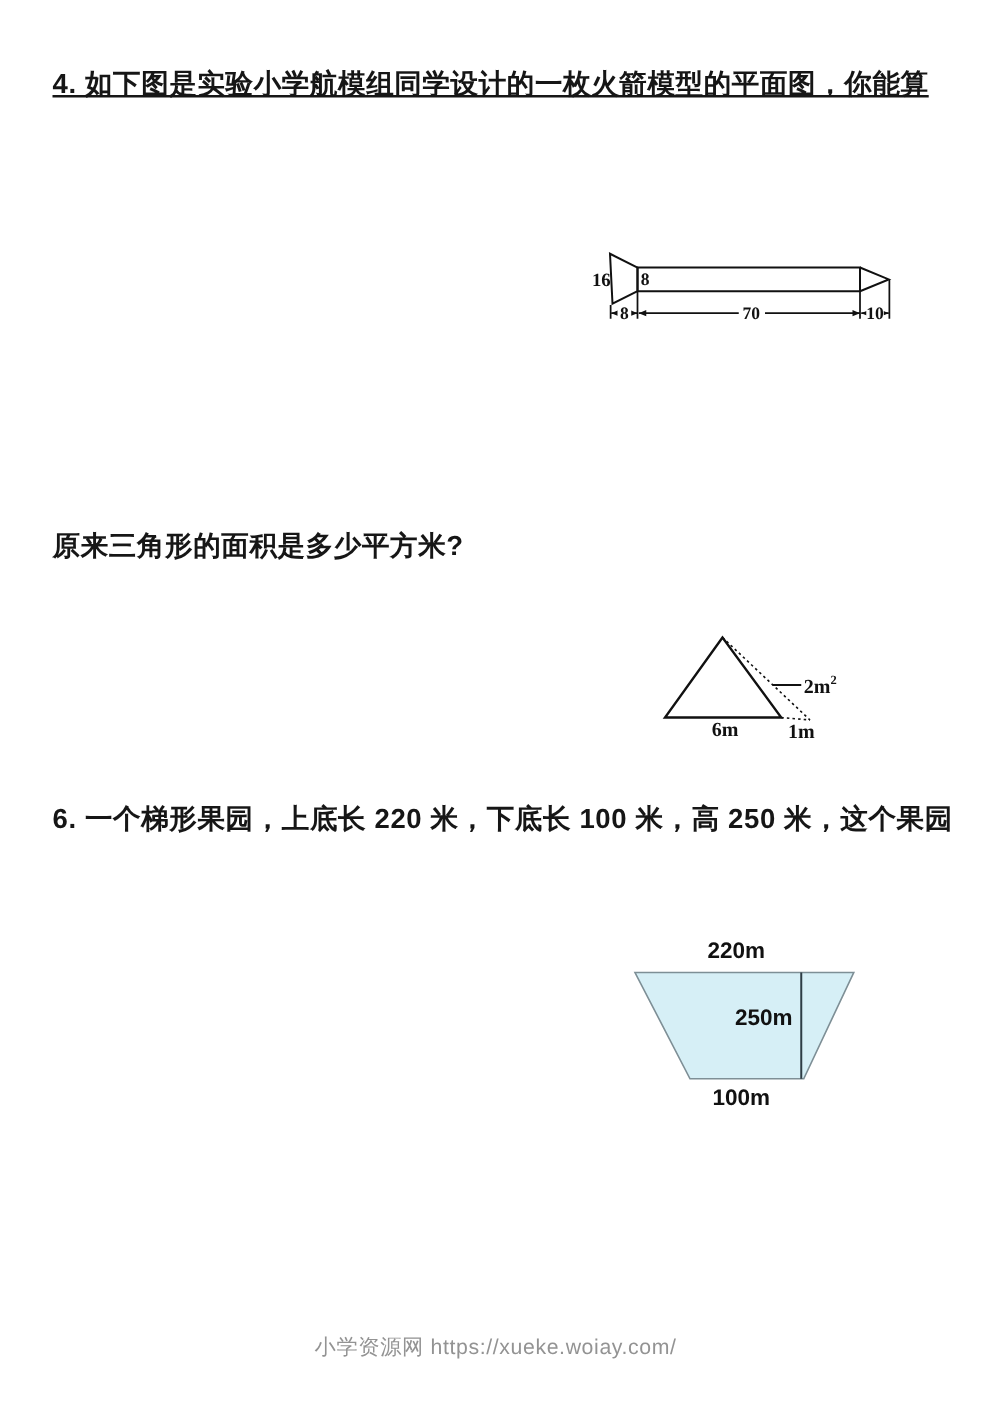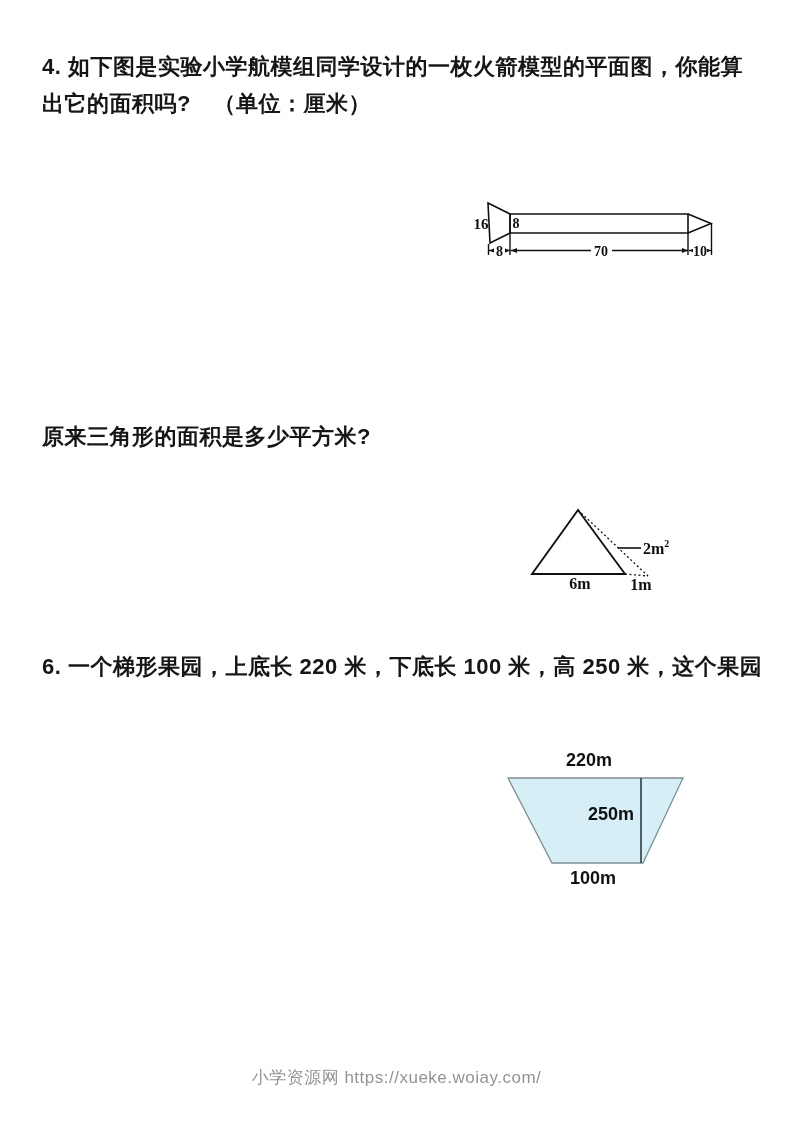--- a/index.html
+++ b/index.html
@@ -31,23 +31,22 @@
     font-weight:400;
     letter-spacing:0.5px;
   }
   svg text{font-weight:bold;fill:#111;}
   .dimlabel{font-family:"Liberation Serif","DejaVu Serif",serif;}
   .trapzlabel{font-family:"Liberation Sans","DejaVu Sans",sans-serif;}
 </style>
 </head>
 <body>
 
-<div class="ptext" style="top:48px;">
+<div class="ptext" style="top:48px;text-decoration:underline;">
   <div>4. 如下图是实验小学航模组同学设计的一枚火箭模型的平面图，你能算</div>
-  <div>出它的面积吗?　（单位：厘米）</div>
 </div>
 
 <svg class="diagram" style="left:470px;top:195px;" width="256" height="68" viewBox="470 195 256 68">
 
   <polygon points="488,203 510,214 510,233 490,243" fill="none" stroke="#111" stroke-width="1.6"></polygon>
 
   <polygon points="510,214 688,214 688,233 510,233" fill="none" stroke="#111" stroke-width="1.6"></polygon>
 
   <polyline points="688,214 711,223.5 688,233" fill="none" stroke="#111" stroke-width="1.6"></polyline>
 
@@ -89,21 +88,21 @@
   <line x1="578" y1="510" x2="648" y2="576" stroke="#111" stroke-width="1.3" stroke-dasharray="2,2.5"></line>
   <line x1="625" y1="574" x2="648" y2="576" stroke="#111" stroke-width="1.3" stroke-dasharray="2,2.5"></line>
 
   <line x1="618" y1="548" x2="641" y2="548" stroke="#111" stroke-width="1.6"></line>
 
   <text class="dimlabel" x="580" y="589" font-size="16" text-anchor="middle">6m</text>
   <text class="dimlabel" x="641" y="590" font-size="16" text-anchor="middle">1m</text>
   <text class="dimlabel" x="643" y="554" font-size="16" text-anchor="start"><tspan>2m</tspan><tspan dy="-7" font-size="10">2</tspan></text>
 </svg>
 
-<div class="ptext" style="top:636px;margin-top:12px;">
+<div class="ptext" style="top:636px;">
   <div>6. 一个梯形果园，上底长 220 米，下底长 100 米，高 250 米，这个果园</div>
 </div>
 
 <svg class="diagram" style="left:495px;top:742px;" width="230" height="150" viewBox="495 742 230 150">
 
   <polygon points="508,778 683,778 643,863 552,863" fill="#d6eff6" stroke="#7e8f96" stroke-width="1.3"></polygon>
 
   <line x1="641" y1="778" x2="641" y2="863" stroke="#2e3d45" stroke-width="1.6"></line>
 
   <text class="trapzlabel" x="589" y="766" font-size="18" text-anchor="middle">220m</text>

